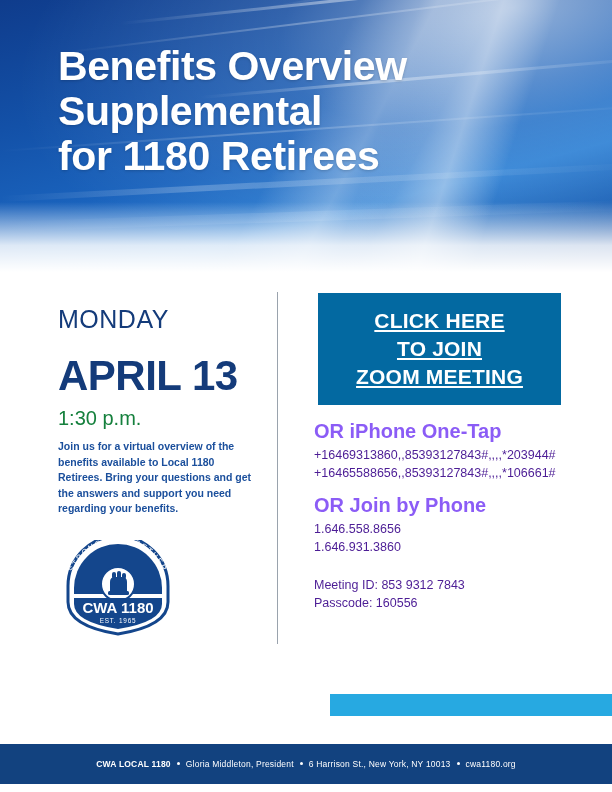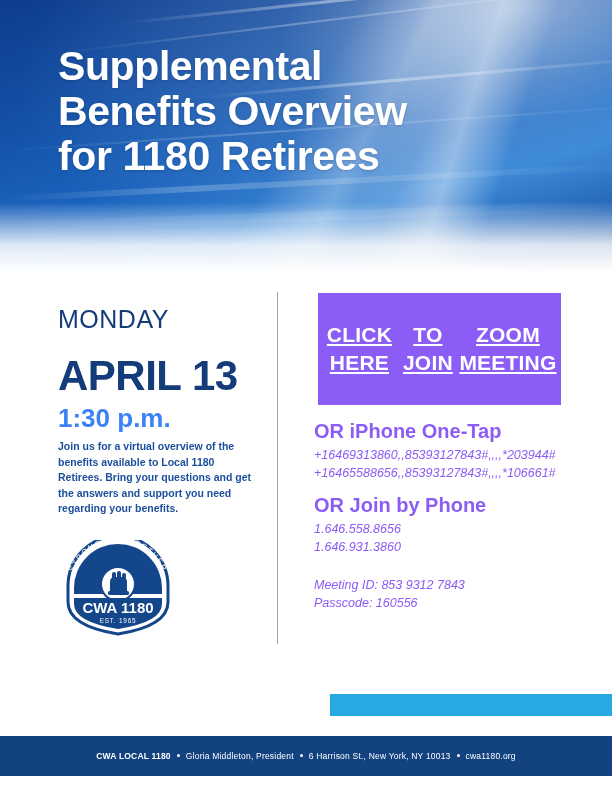--- a/index.html
+++ b/index.html
@@ -88,23 +88,23 @@
   }
   .date {
     color: #143b7a;
     font-size: 42px;
     font-weight: bold;
     line-height: 48px;
     letter-spacing: -0.5px;
     margin-top: 18px;
   }
   .time {
-    color: #3b82f6;
-    font-size: 26px;
-    font-weight: bold;
+    color: #15803d;
+    font-size: 20px;
+    font-weight: normal;
     line-height: 32px;
     margin-top: 2px;
   }
   .blurb {
     margin-top: 5px;
     color: #1b4f9c;
     font-size: 10.5px;
     line-height: 15.5px;
     font-weight: bold;
     width: 198px;
@@ -115,24 +115,24 @@
     position: absolute;
     left: 48px; top: 540px;
     width: 140px; height: 96px;
   }
 
   
   .cta {
     position: absolute;
     left: 318px; top: 293px;
     width: 243px; height: 112px;
-    background: #8b5cf6;
+    background: #0369a1;
     color: #ffffff;
     display: flex;
-    flex-direction: row;
+    flex-direction: column;
     align-items: center;
     justify-content: center;
     text-align: center;
     font-size: 21px;
     font-weight: bold;
     line-height: 28px;
     letter-spacing: .2px;
     cursor: pointer;
   }
   .right-col {
@@ -142,37 +142,36 @@
     color: #111111;
   }
   .rc-head {
     font-size: 20px;
     font-weight: bold;
     color: #8b5cf6;
     margin-bottom: 3px;
   }
   .rc-line {
     font-size: 12.5px;
-    color: #8b5cf6;
+    color: #4c1d95;
     line-height: 18px;
-    font-style: italic;
   }
   .rc-gap { height: 12px; }
   .rc-gap-lg { height: 20px; }
 
   
   .accent-cyan {
     position: absolute;
     left: 330px; bottom: 76px;
     width: 282px; height: 22px;
     background: #27a9e1;
   }
   .footer-bar {
     position: absolute;
-    left: 0; bottom: 16px;
+    left: 0; bottom: 8px;
     width: 612px; height: 40px;
     background: #12427f;
     display: flex;
     align-items: center;
     justify-content: center;
   }
   .footer-text {
     color: #ffffff;
     font-size: 8.5px;
     letter-spacing: .2px;
@@ -197,22 +196,22 @@
     <div class="hero-streaks">
       <div class="streak s1"></div>
       <div class="streak s2"></div>
       <div class="streak s3"></div>
       <div class="streak s4"></div>
       <div class="streak s5"></div>
       <div class="streak s6"></div>
       <div class="streak s7"></div>
     </div>
     <div class="hero-title">
+      <div>Benefits Overview</div>
       <div>Supplemental</div>
-      <div>Benefits Overview</div>
       <div>for 1180 Retirees</div>
     </div>
     <div class="hero-fade"></div>
   </div>
 
   <div class="divider"></div>
 
   <div class="left-col">
     <div class="day">MONDAY</div>
     <div class="date">APRIL 13</div>

